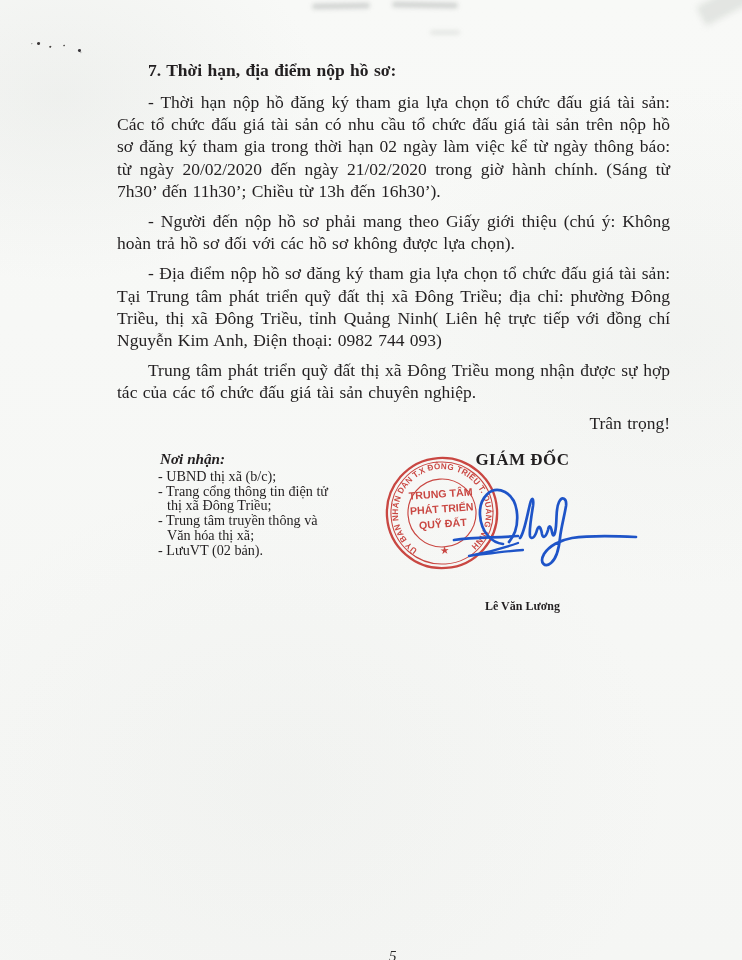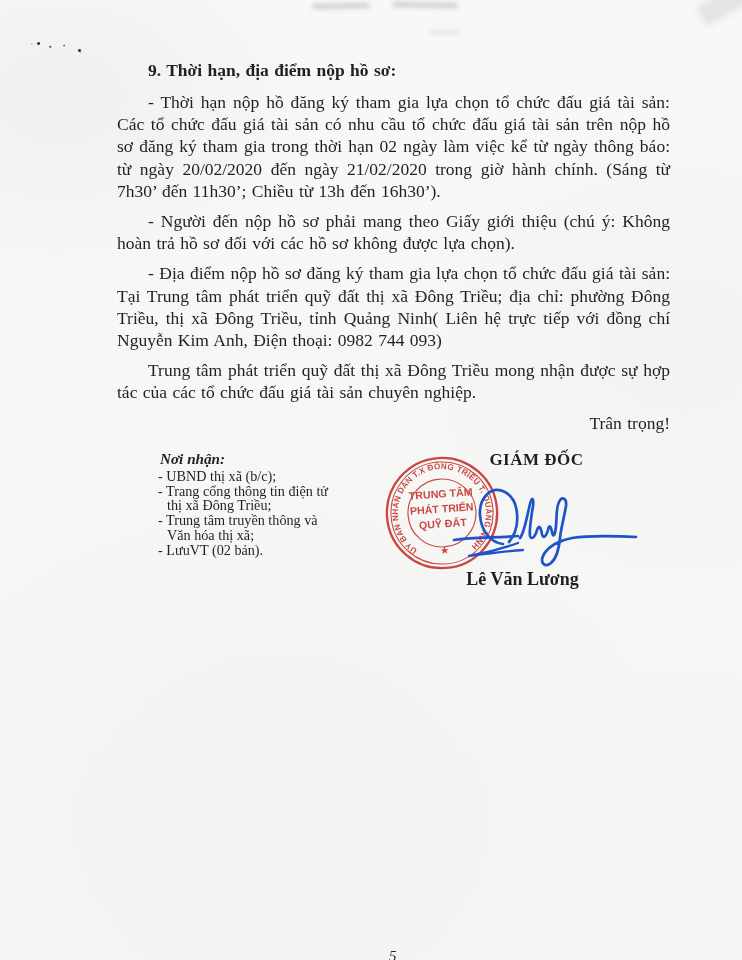--- a/index.html
+++ b/index.html
@@ -41,47 +41,47 @@
   .text-col p.closing{text-align:right;}
 
   
   .recipients{position:absolute;left:123px;top:452px;width:230px;font-size:14.2px;line-height:14.8px;margin-left:35px;}
   .recipients .label{font-weight:bold;font-style:italic;font-size:15.2px;margin-left:2px;margin-bottom:2px;}
   .recipients .line{white-space:nowrap;}
   .recipients .line.cont{padding-left:9px;}
 
   
   .sig-title{
-    position:absolute;left:464px;top:450px;width:145px;text-align:center;
+    position:absolute;left:450px;top:450px;width:145px;text-align:center;
     font-weight:bold;font-size:17px;letter-spacing:0.5px;white-space:nowrap;
   }
   .sig-name{
-    position:absolute;left:450px;top:569px;width:145px;text-align:center;
-    font-weight:bold;font-size:18px;white-space:nowrap;
+    position:absolute;left:450px;top:599px;width:145px;text-align:center;
+    font-weight:bold;font-size:12px;white-space:nowrap;
   }
   .stamp{position:absolute;left:384px;top:455px;width:116px;height:116px;opacity:0.93;transform:rotate(-4deg);}
   .stamp text{font-family:"Liberation Sans", sans-serif;font-weight:bold;}
   .signature{position:absolute;left:450px;top:466px;width:210px;height:115px;}
 
   
   .page-num{position:absolute;left:389px;top:948px;font-size:15px;font-style:italic;color:#2a2a2a;}
 </style>
 </head>
 <body>
 
 <div class="page">
 
   <div class="speck"></div>
   <div class="smudge a"></div>
   <div class="smudge b"></div>
   <div class="smudge c"></div>
   <div class="smudge d"></div>
 
   <div class="text-col">
-    <div class="heading">9. Thời hạn, địa điểm nộp hồ sơ:</div>
+    <div class="heading">7. Thời hạn, địa điểm nộp hồ sơ:</div>
     <p>- Thời hạn nộp hồ đăng ký tham gia lựa chọn tổ chức đấu giá tài sản: Các tổ chức đấu giá tài sản có nhu cầu tổ chức đấu giá tài sản trên nộp hồ sơ đăng ký tham gia trong thời hạn 02 ngày làm việc kể từ ngày thông báo: từ ngày 20/02/2020 đến ngày 21/02/2020 trong giờ hành chính. (Sáng từ 7h30’ đến 11h30’; Chiều từ 13h đến 16h30’).</p>
     <p>- Người đến nộp hồ sơ phải mang theo Giấy giới thiệu (chú ý: Không hoàn trả hồ sơ đối với các hồ sơ không được lựa chọn).</p>
     <p>- Địa điểm nộp hồ sơ đăng ký tham gia lựa chọn tổ chức đấu giá tài sản: Tại Trung tâm phát triển quỹ đất thị xã Đông Triều; địa chỉ: phường Đông Triều, thị xã Đông Triều, tỉnh Quảng Ninh( Liên hệ trực tiếp với đồng chí Nguyễn Kim Anh, Điện thoại: 0982 744 093)</p>
     <p>Trung tâm phát triển quỹ đất thị xã Đông Triều mong nhận được sự hợp tác của các tổ chức đấu giá tài sản chuyên nghiệp.</p>
     <p class="closing">Trân trọng!</p>
   </div>
 
   <div class="recipients">
     <div class="label">Nơi nhận:</div>
     <div class="line">- UBND thị xã (b/c);</div>

